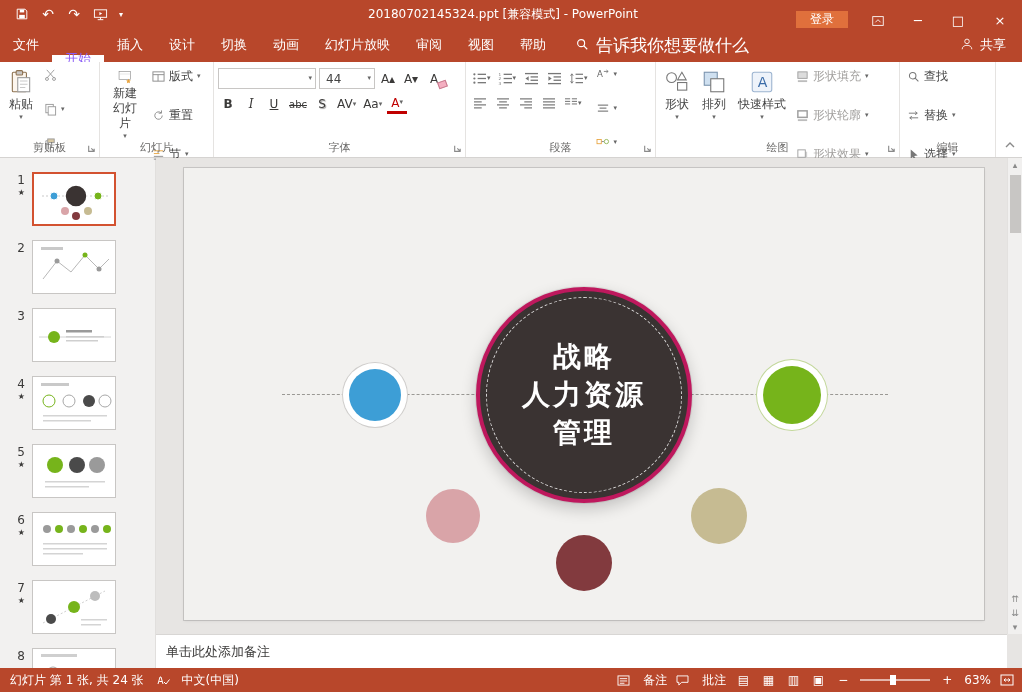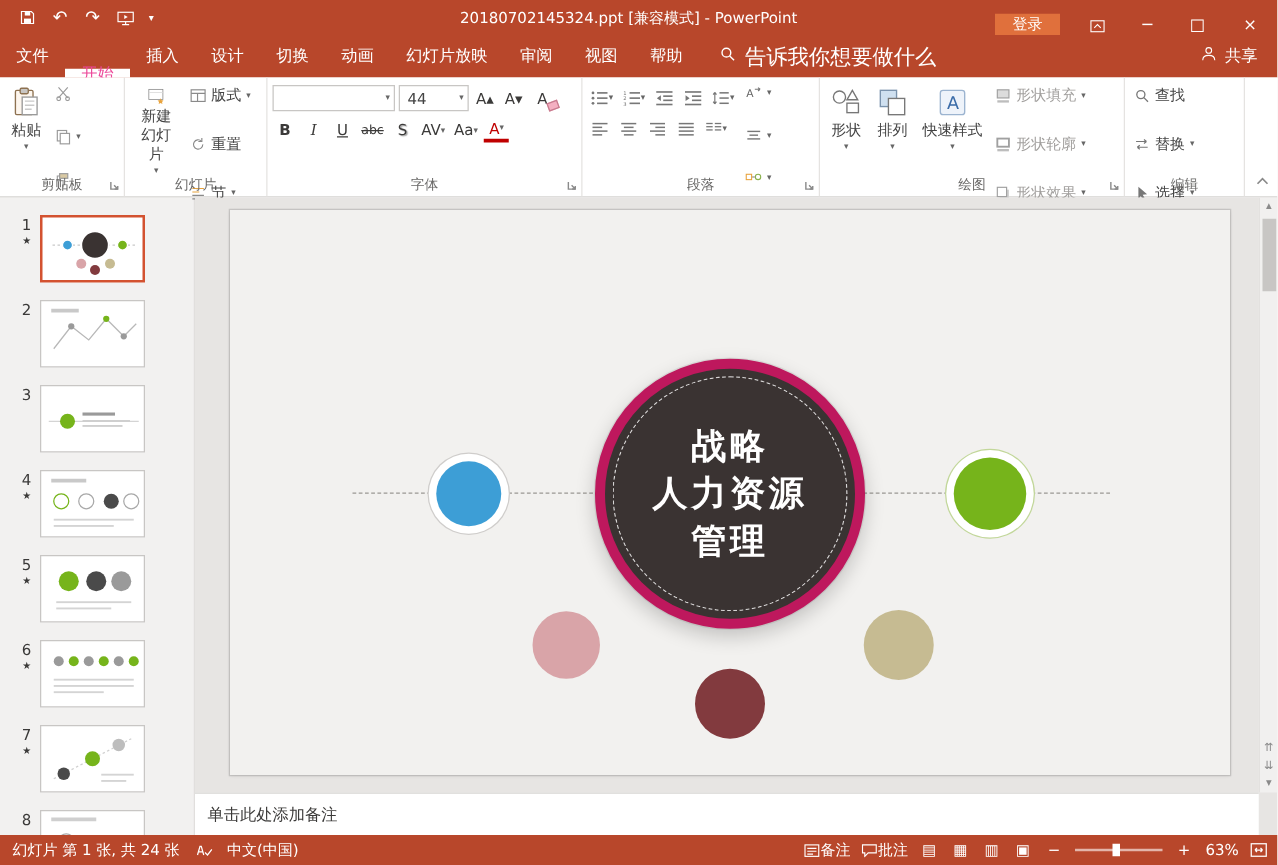--- a/index.html
+++ b/index.html
@@ -15,21 +15,21 @@
   .qat-caret { font-size:8px; width:14px; }
   .tb-title { position:absolute; left:0; right:16px; text-align:center; font-size:12px; color:#fff; z-index:1; }
   .tb-right { margin-left:auto; display:flex; align-items:flex-end; height:100%; z-index:2; }
   .login-btn { background:#E0703C; display:flex; align-items:center; padding:0 14px; font-size:12px; margin-right:10px; }
   .ribbonopts-btn, .win-btn { width:40px; display:flex; align-items:center; justify-content:center; font-size:13px; color:#fff; }
   .win-close { width:44px; }
 
   
   .tabbar { height:34px; background:#B8472B; display:flex; align-items:stretch; color:#fff; }
   .tab { padding:0 13px; display:flex; align-items:center; font-size:13px; cursor:default; }
-  .tab.active { background:#fff; color:#ec4899;margin-top:27px; }
+  .tab.active { background:#fff; color:#8b5cf6;margin-top:27px; }
   .tab-search { display:flex; align-items:center; gap:7px; margin-left:16px; font-size:17px; color:#fff; }
   .tab-share { margin-left:auto; display:flex; align-items:center; gap:6px; padding-right:16px; font-size:13px; }
 
   
   .ribbon { height:96px; background:#fff; border-bottom:1px solid #D5D3D1; display:flex; position:relative; }
   .rgroup { position:relative; flex:none; border-right:1px solid #E5E3E1; padding:3px 4px 17px 4px; display:flex; gap:3px; }
   .glabel { position:absolute; bottom:2px; left:0; right:0; text-align:center; font-size:11px; color:#696867; }
   .launcher { position:absolute; right:2px; bottom:3px; width:10px; height:10px; display:flex; }
   .bigbtn { display:flex; flex-direction:column; align-items:center; padding:4px 4px 0 4px; font-size:12px; color:#444; gap:2px; }
   .bigbtn .lbl { line-height:1.25; text-align:center; white-space:nowrap; }
@@ -56,41 +56,41 @@
   .thumbnum { width:32px; display:flex; flex-direction:column; align-items:flex-end; padding-right:7px; font-size:12px; color:#3b3a39; gap:1px; padding-top:1px; }
   .thumbnum .star { font-size:8px; color:#3b3a39; }
   .thumb { width:84px; height:54px; background:#fff; border:1px solid #C8C6C4; overflow:hidden; }
   .thumbrow.selected .thumb { border:2px solid #D35230; }
   .thumb svg { display:block; }
 
   .editor { flex:1; position:relative; background:#E7E5E3; overflow:hidden; }
   .slide { position:absolute; left:28px; top:10px; width:800px; height:452px; background:#F2F1EF; box-shadow:0 0 0 1px rgba(0,0,0,0.13), 0 1px 3px rgba(0,0,0,0.08); }
   .dashline { position:absolute; left:98px; top:226px; width:606px; border-top:1px dashed #9a9894; }
   .circle { position:absolute; border-radius:50%; }
-  .c-main { left:292px; top:119px; width:216px; height:216px; background:#3A3332; border:8px solid #be185d; box-shadow:0 0 0 1px rgba(0,0,0,0.07), 0 6px 16px rgba(0,0,0,0.2); display:flex; align-items:center; justify-content:center; }
+  .c-main { left:292px; top:119px; width:216px; height:216px; background:#3A3332; border:4px solid #be185d; box-shadow:0 0 0 1px rgba(0,0,0,0.07), 0 6px 16px rgba(0,0,0,0.2); display:flex; align-items:center; justify-content:center; }
   .c-main .ring { position:absolute; inset:6px; border:1px dashed rgba(255,255,255,0.8); border-radius:50%; }
   .c-main .ttl { position:relative; text-align:center; color:#fff; font-weight:bold; font-size:28px; letter-spacing:3px; line-height:1.35; }
   .c-blue  { left:165px; top:201px; width:52px; height:52px; background:#3D9ED6; box-shadow:0 0 0 6px #fff, 0 0 0 7px #CFCDCB; }
   .c-green { left:579px; top:198px; width:58px; height:58px; background:#76B41B; box-shadow:0 0 0 6px #fff, 0 0 0 7px #C2D79A; }
   .c-pink  { left:242px; top:321px; width:54px; height:54px; background:#D9A4A8; }
   .c-red   { left:372px; top:367px; width:56px; height:56px; background:#823A3E; }
   .c-tan   { left:507px; top:320px; width:56px; height:56px; background:#C6BB92; }
 
   .vscroll { position:absolute; right:0; top:0; bottom:34px; width:15px; background:#F1F0EF; border-left:1px solid #E3E1DF; display:flex; flex-direction:column; align-items:center; font-size:8px; color:#8a8a8a; }
   .vthumb { width:11px; height:58px; background:#C8C6C4; margin-top:3px; }
   .vs-sp { flex:1; }
   .vs-btn { height:14px; display:flex; align-items:center; justify-content:center; width:100%; font-size:9px; color:#8a8a8a; }
 
   .notesbar { position:absolute; left:0; right:15px; bottom:0; height:34px; background:#fff; border-top:1px solid #D8D6D4; display:flex; align-items:center; padding-left:10px; font-size:13px; color:#3b3a39; }
 
   
   .statusbar { height:24px; background:#B8472B; color:#fff; display:flex; align-items:center; font-size:12px; padding:0 6px; }
   .sb-left { display:flex; align-items:center; gap:12px; padding-left:4px; }
   .sb-right { margin-left:auto; display:flex; align-items:center; gap:9px; padding-right:2px; }
-  .sb-item { display:flex; align-items:center; gap:0; }
+  .sb-item { display:flex; align-items:center; gap:13px; }
   .sb-view { font-size:12px; width:16px; text-align:center; }
   .zoom-track { width:70px; height:2px; background:rgba(255,255,255,0.6); position:relative; }
   .zoom-thumb { position:absolute; left:42%; top:-4px; width:6px; height:10px; background:#fff; }
 </style>
 </head>
 <body>
 
 <div class="app">
 
   <div class="titlebar">

